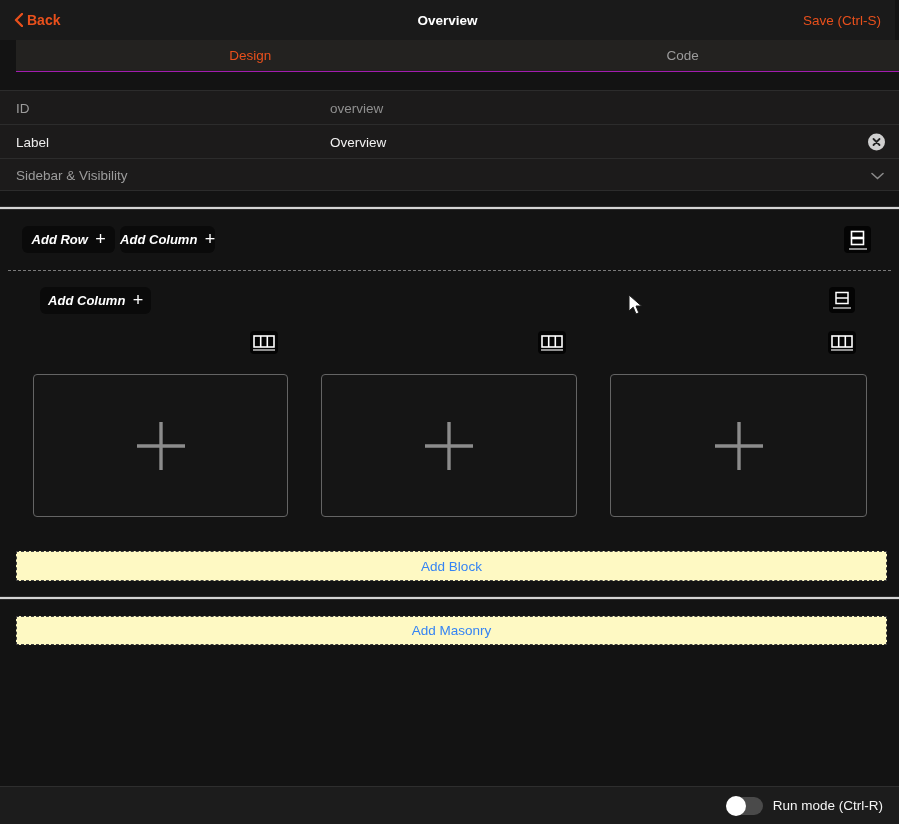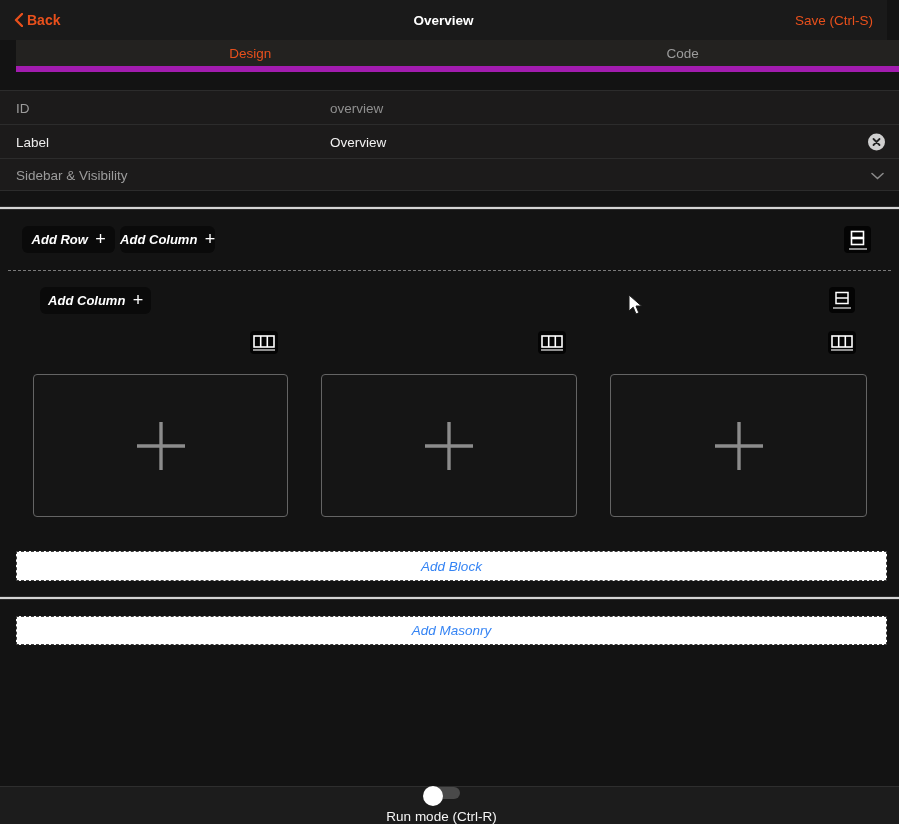--- a/index.html
+++ b/index.html
@@ -3,30 +3,30 @@
 <meta charset="utf-8">
 <style>
   * { margin:0; padding:0; box-sizing:border-box; }
   html,body { background:#000; }
   .screen {
     position:relative; width:899px; height:824px; overflow:hidden;
     background:#131313; font-family:"Liberation Sans", sans-serif;
     color:#ddd; -webkit-font-smoothing:antialiased;
   }
   
-  .topbar { position:absolute; top:0; left:0; right:12px; height:40px; background:#1a1a1a; }
+  .topbar { position:absolute; top:0; left:0; right:4px; height:40px; background:#1a1a1a; }
   .back { position:absolute; left:14px; top:0; height:40px; display:flex; align-items:center; gap:4px;
           color:#e8501c; font-size:14px; font-weight:600; cursor:default; }
   .title { position:absolute; left:0; right:0; top:0; height:40px; display:flex; align-items:center;
            justify-content:center; color:#fff; font-size:13.5px; font-weight:bold; }
   .save { position:absolute; right:14px; top:0; height:40px; display:flex; align-items:center;
           color:#e8501c; font-size:13.5px; }
   
   .tabbar { position:absolute; top:40px; left:16px; right:0; height:32px; background:#232220;
-            border-bottom:6px solid #a21caf; display:flex;padding-left:18px; }
+            border-bottom:1px solid #a21caf; display:flex;padding-left:18px; }
   .tab { flex:1; display:flex; align-items:center; justify-content:center; font-size:13.5px; color:#9c9c9c; }
   .tab.active { color:#e8501c; }
   
   .form { position:absolute; top:90px; left:0; right:0; border-top:1px solid #2c2c2c; background:#1c1b1b; }
   .frow { position:relative; height:34px; border-bottom:1px solid #2c2c2c; }
   .frow:last-child { height:32px;text-decoration:underline; }
   .flabel { position:absolute; left:16px; top:50%; transform:translateY(-50%); font-size:13.5px; color:#9c9c9c; }
   .flabel.bright { color:#ececec; }
   .fvalue { position:absolute; left:330px; top:50%; transform:translateY(-50%); font-size:13.5px; color:#8f8f8f; }
   .fvalue.bright { color:#f2f2f2; }
@@ -40,26 +40,26 @@
          font-size:13px; font-weight:bold; display:flex; align-items:center; justify-content:center; gap:7px;font-style:italic; }
   .btn .plus { font-weight:400; font-size:18px; line-height:1; margin-top:-2px; }
   .icon-btn { position:absolute; background:#040404; border-radius:4px; display:flex; flex-direction:column;
               align-items:center; justify-content:center; }
   .icon-underline { width:18px; height:2px; background:#8f8f8f; margin-top:1px; }
   .dashed-sep { position:absolute; top:270px; left:8px; right:8px; border-top:1px dashed #7a7a7a; }
   
   .cell { position:absolute; top:374px; height:143px; border:1px solid #646464; border-radius:4px;
           background:#151515; display:flex; align-items:center; justify-content:center; }
   
-  .bar { position:absolute; left:16px; width:871px; background:#ffffff; border:1px dashed #3e3e3e;
-         display:flex; align-items:center; justify-content:center; font-size:13.5px; color:#3584f4;font-style:italic; }
+  .bar { position:absolute; left:16px; width:871px; background:#fef9c3; border:1px dashed #3e3e3e;
+         display:flex; align-items:center; justify-content:center; font-size:13.5px; color:#3584f4; }
   
   .bottombar { position:absolute; left:0; right:0; bottom:0; height:38px; background:#1c1c1c;
                border-top:1px solid #2e2e2e; display:flex; align-items:center; justify-content:flex-end;
-               padding-right:16px; gap:10px;flex-direction:column; }
+               padding-right:16px; gap:10px; }
   .toggle { position:relative; width:36px; height:18px; background:#4a4a4a; border-radius:10px; }
   .knob { position:absolute; left:-1px; top:-1px; width:20px; height:20px; background:#fff; border-radius:50%; }
   .runlabel { color:#f5f5f5; font-size:13.5px; }
   .cursor { position:absolute; left:628px; top:294px; pointer-events:none; }
 </style>
 </head>
 <body>
 
 <div class="screen">
 

